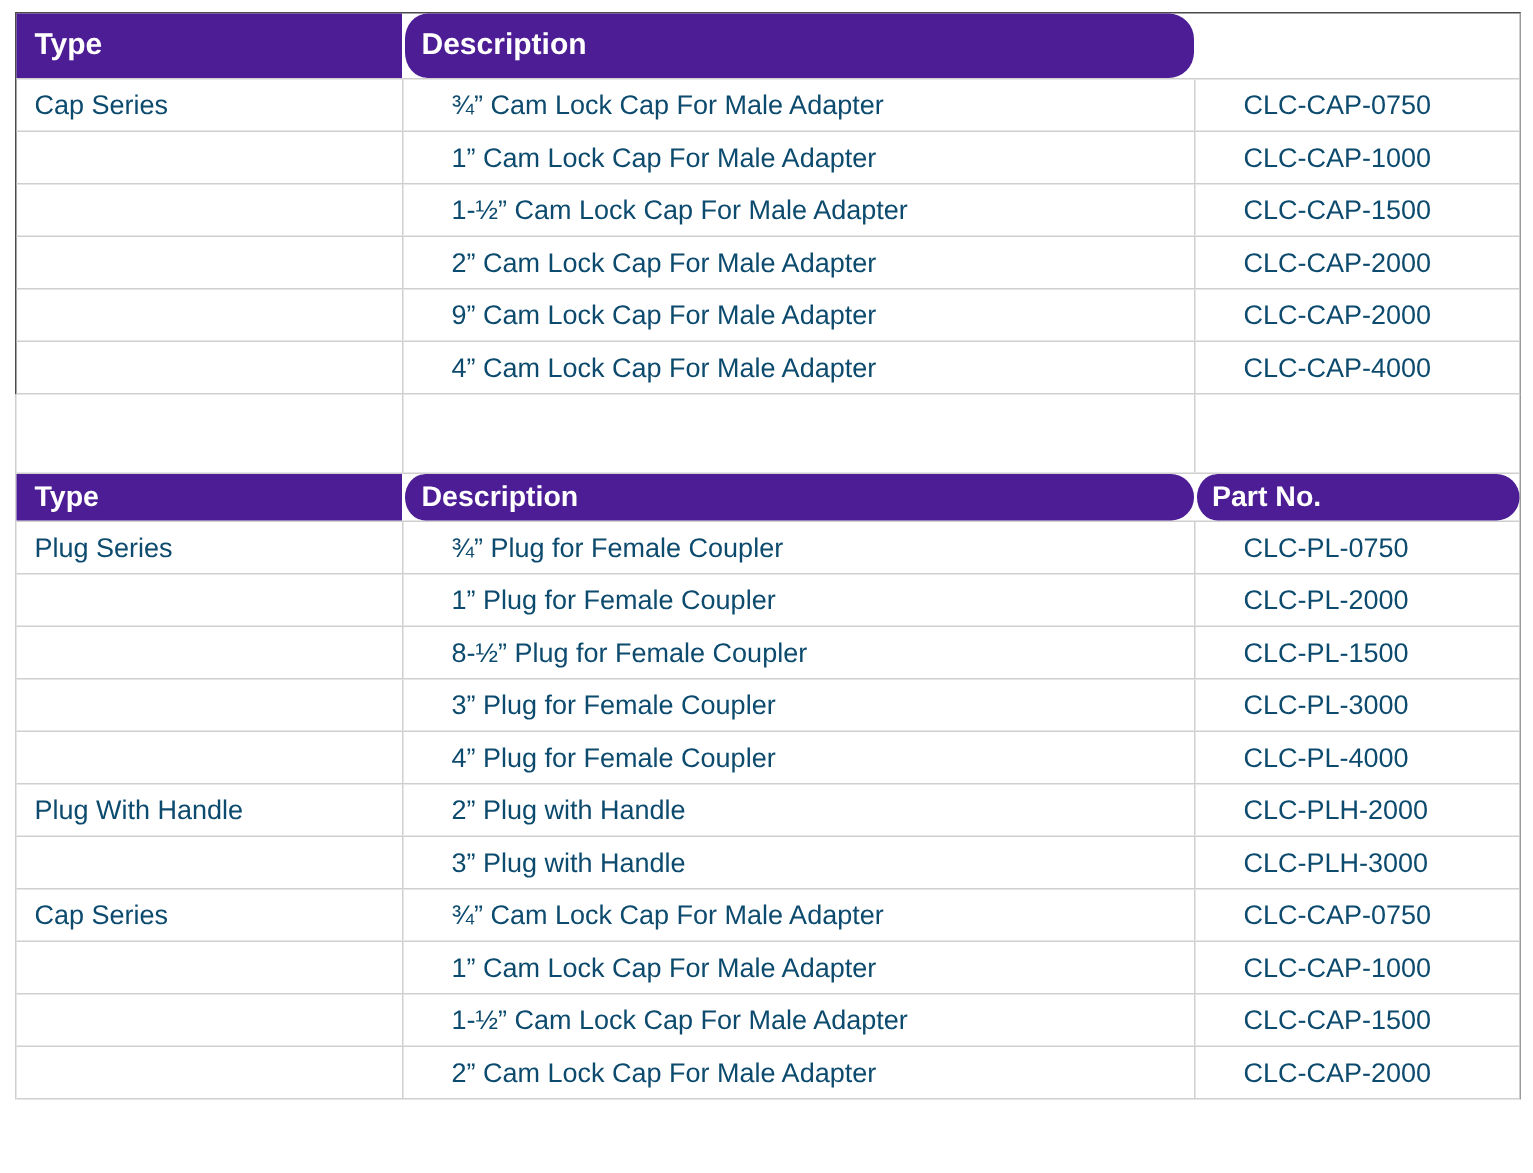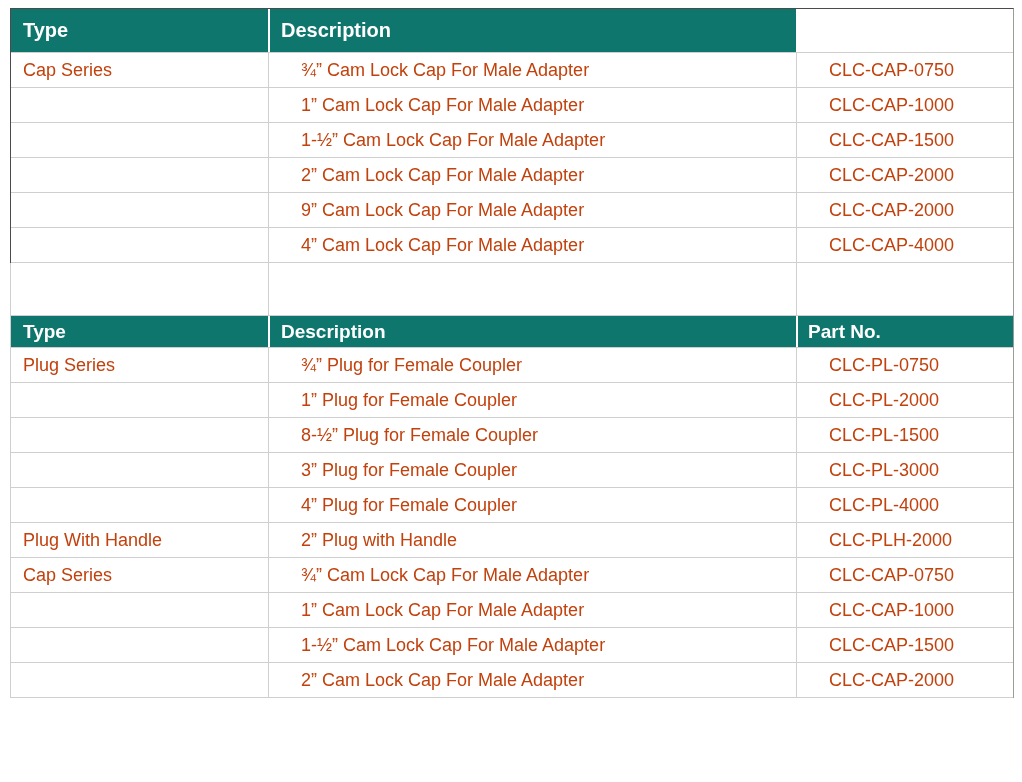--- a/index.html
+++ b/index.html
@@ -31,34 +31,34 @@
     border-left: 1px solid #4b4b4d;
     border-right: 1px solid #9b9b9b;
   }
   
   .spacer-wrap, .t2 {
     border-left: 1px solid #cfcfcf;
     border-right: 1px solid #9b9b9b;
   }
   
   .header-row .cell {
-    background: #0f766e;
+    background: #4c1d95;
     color: #ffffff;
     font-weight: 700;
   }
   .header-row.h1 { height: 44px; font-size: 20px; }
   .header-row.h2 { height: 32px; font-size: 19px; }
   .header-row { border-bottom: 1px solid #cfcfcf; }
-  .header-row .c2, .header-row .c3 { border-left: 2px solid #ffffff; }
+  .header-row .c2, .header-row .c3 { border-left: 2px solid #ffffff; border-radius: 17px; }
   
   .body-row {
     height: 35px;
     border-bottom: 1px solid #cfcfcf;
     font-size: 18px;
-    color: #c2410c;
+    color: #0c4a6e;
   }
   .body-row .c2, .body-row .c3 { border-left: 1px solid #cfcfcf; padding-left: 32px; }
   
   .spacer-row {
     height: 53px;
     border-bottom: 1px solid #cfcfcf;
   }
   .spacer-row .c2, .spacer-row .c3 { border-left: 1px solid #cfcfcf; }
   
   .c1 { padding-left: 12px; }
@@ -161,20 +161,25 @@
           <div class="cell c2">4” Plug for Female Coupler</div>
           <div class="cell c3">CLC-PL-4000</div>
         </div>
 
         <div class="grid-row body-row">
           <div class="cell c1">Plug With Handle</div>
           <div class="cell c2">2” Plug with Handle</div>
           <div class="cell c3">CLC-PLH-2000</div>
         </div>
 
+        <div class="grid-row body-row">
+          <div class="cell c1"></div>
+          <div class="cell c2">3” Plug with Handle</div>
+          <div class="cell c3">CLC-PLH-3000</div>
+        </div>
 
         <div class="grid-row body-row">
           <div class="cell c1">Cap Series</div>
           <div class="cell c2">¾” Cam Lock Cap For Male Adapter</div>
           <div class="cell c3">CLC-CAP-0750</div>
         </div>
 
         <div class="grid-row body-row">
           <div class="cell c1"></div>
           <div class="cell c2">1” Cam Lock Cap For Male Adapter</div>

